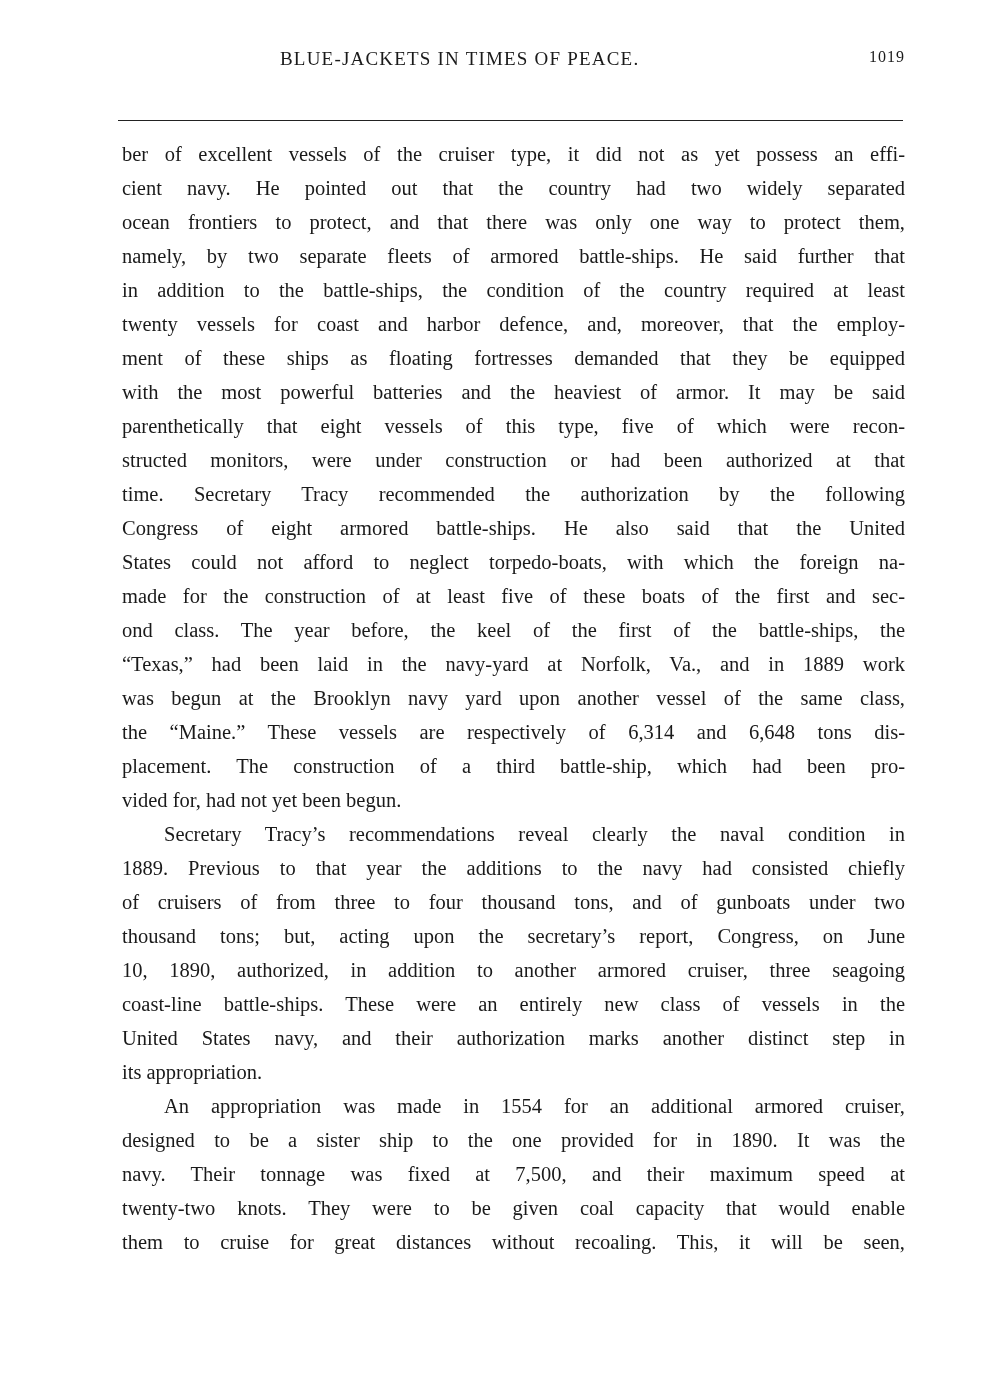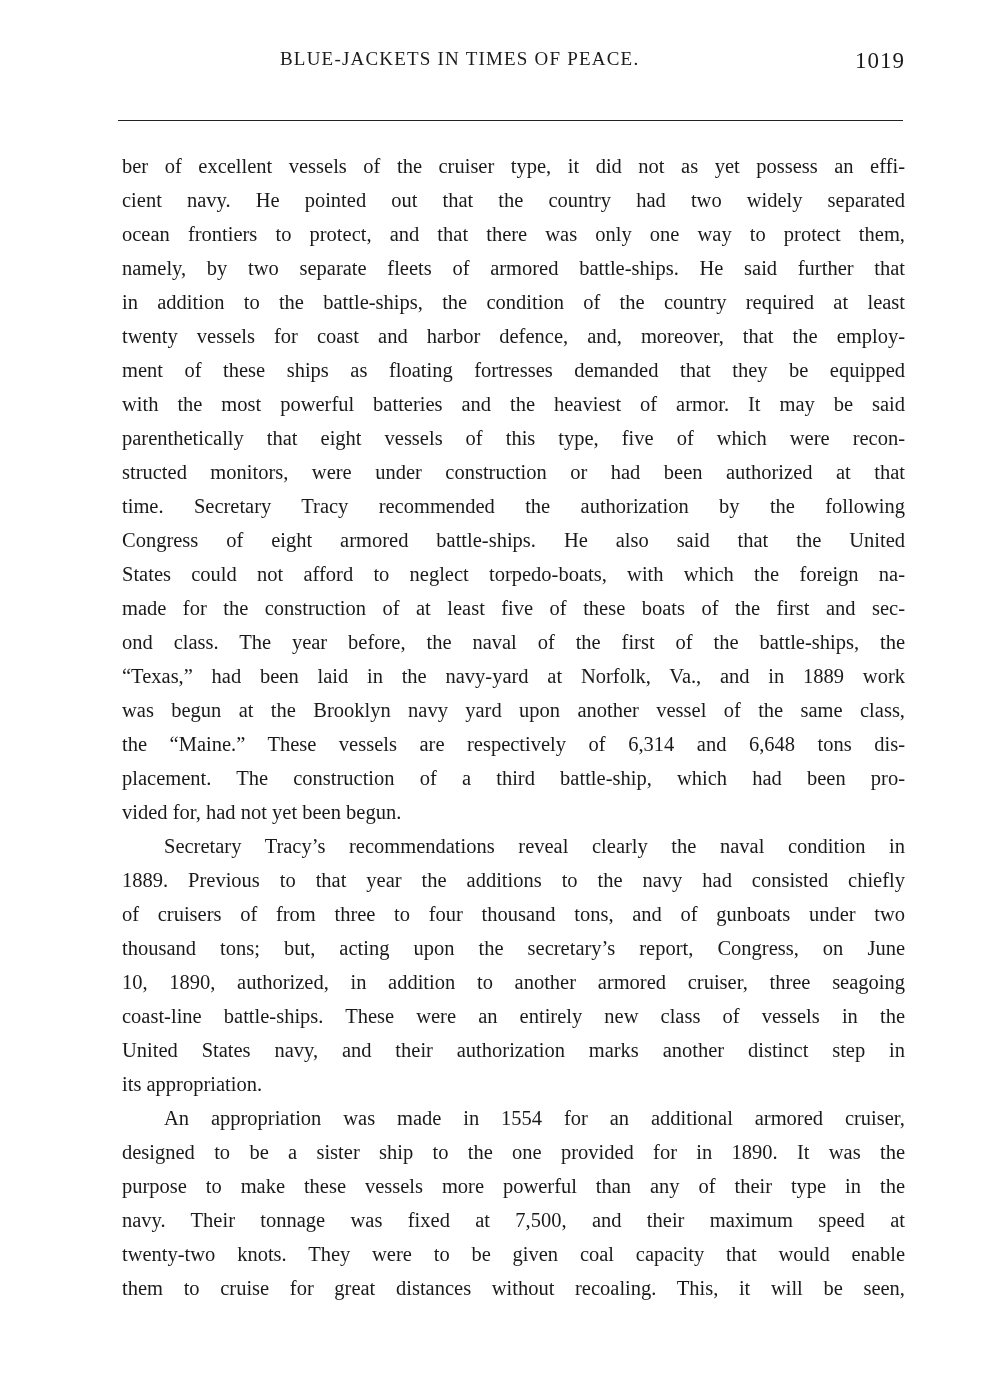--- a/index.html
+++ b/index.html
@@ -32,37 +32,36 @@
       left: 160px;
       top: 0;
       font-size: 19px;
       letter-spacing: 1.2px;
       white-space: nowrap;
     }
     .page-number {
       position: absolute;
       right: 0;
       top: 0;
-      font-size: 23px;
+      font-size: 16px;
       letter-spacing: 1px;
     }
     .rule {
       position: absolute;
       left: 118px;
       width: 785px;
       top: 120px;
       height: 0;
       border-top: 1.5px solid #222;
     }
     .body-text {
       position: absolute;
       left: 122px;
       top: 137px;
       width: 783px;
-      margin-top: 12px;
     }
     .line {
       display: block;
       height: 34px;
       line-height: 34px;
       font-size: 20.5px;
       white-space: nowrap;
       text-align: justify;
       text-align-last: justify;
     }
@@ -92,39 +91,38 @@
         <span class="line">in addition to the battle-ships, the condition of the country required at least</span>
         <span class="line">twenty vessels for coast and harbor defence, and, moreover, that the employ-</span>
         <span class="line">ment of these ships as floating fortresses demanded that they be equipped</span>
         <span class="line">with the most powerful batteries and the heaviest of armor. It may be said</span>
         <span class="line">parenthetically that eight vessels of this type, five of which were recon-</span>
         <span class="line">structed monitors, were under construction or had been authorized at that</span>
         <span class="line">time. Secretary Tracy recommended the authorization by the following</span>
         <span class="line">Congress of eight armored battle-ships. He also said that the United</span>
         <span class="line">States could not afford to neglect torpedo-boats, with which the foreign na-</span>
         <span class="line">made for the construction of at least five of these boats of the first and sec-</span>
-        <span class="line">ond class. The year before, the naval of the first of the battle-ships, the</span>
+        <span class="line">ond class. The year before, the keel of the first of the battle-ships, the</span>
         <span class="line">“Texas,” had been laid in the navy-yard at Norfolk, Va., and in 1889 work</span>
         <span class="line">was begun at the Brooklyn navy yard upon another vessel of the same class,</span>
         <span class="line">the “Maine.” These vessels are respectively of 6,314 and 6,648 tons dis-</span>
         <span class="line">placement. The construction of a third battle-ship, which had been pro-</span>
         <span class="line last">vided for, had not yet been begun.</span>
       </div>
       <div>
         <span class="line indent">Secretary Tracy’s recommendations reveal clearly the naval condition in</span>
         <span class="line">1889. Previous to that year the additions to the navy had consisted chiefly</span>
         <span class="line">of cruisers of from three to four thousand tons, and of gunboats under two</span>
         <span class="line">thousand tons; but, acting upon the secretary’s report, Congress, on June</span>
         <span class="line">10, 1890, authorized, in addition to another armored cruiser, three seagoing</span>
         <span class="line">coast-line battle-ships. These were an entirely new class of vessels in the</span>
         <span class="line">United States navy, and their authorization marks another distinct step in</span>
         <span class="line last">its appropriation.</span>
       </div>
       <div>
         <span class="line indent">An appropriation was made in 1554 for an additional armored cruiser,</span>
         <span class="line">designed to be a sister ship to the one provided for in 1890. It was the</span>
-        <span class="line">purpose to make these vessels more powerful than any of their type in the</span>
         <span class="line">navy. Their tonnage was fixed at 7,500, and their maximum speed at</span>
         <span class="line">twenty-two knots. They were to be given coal capacity that would enable</span>
         <span class="line">them to cruise for great distances without recoaling. This, it will be seen,</span>
       </div>
     </div>
 </div>
 
 </body></html>

